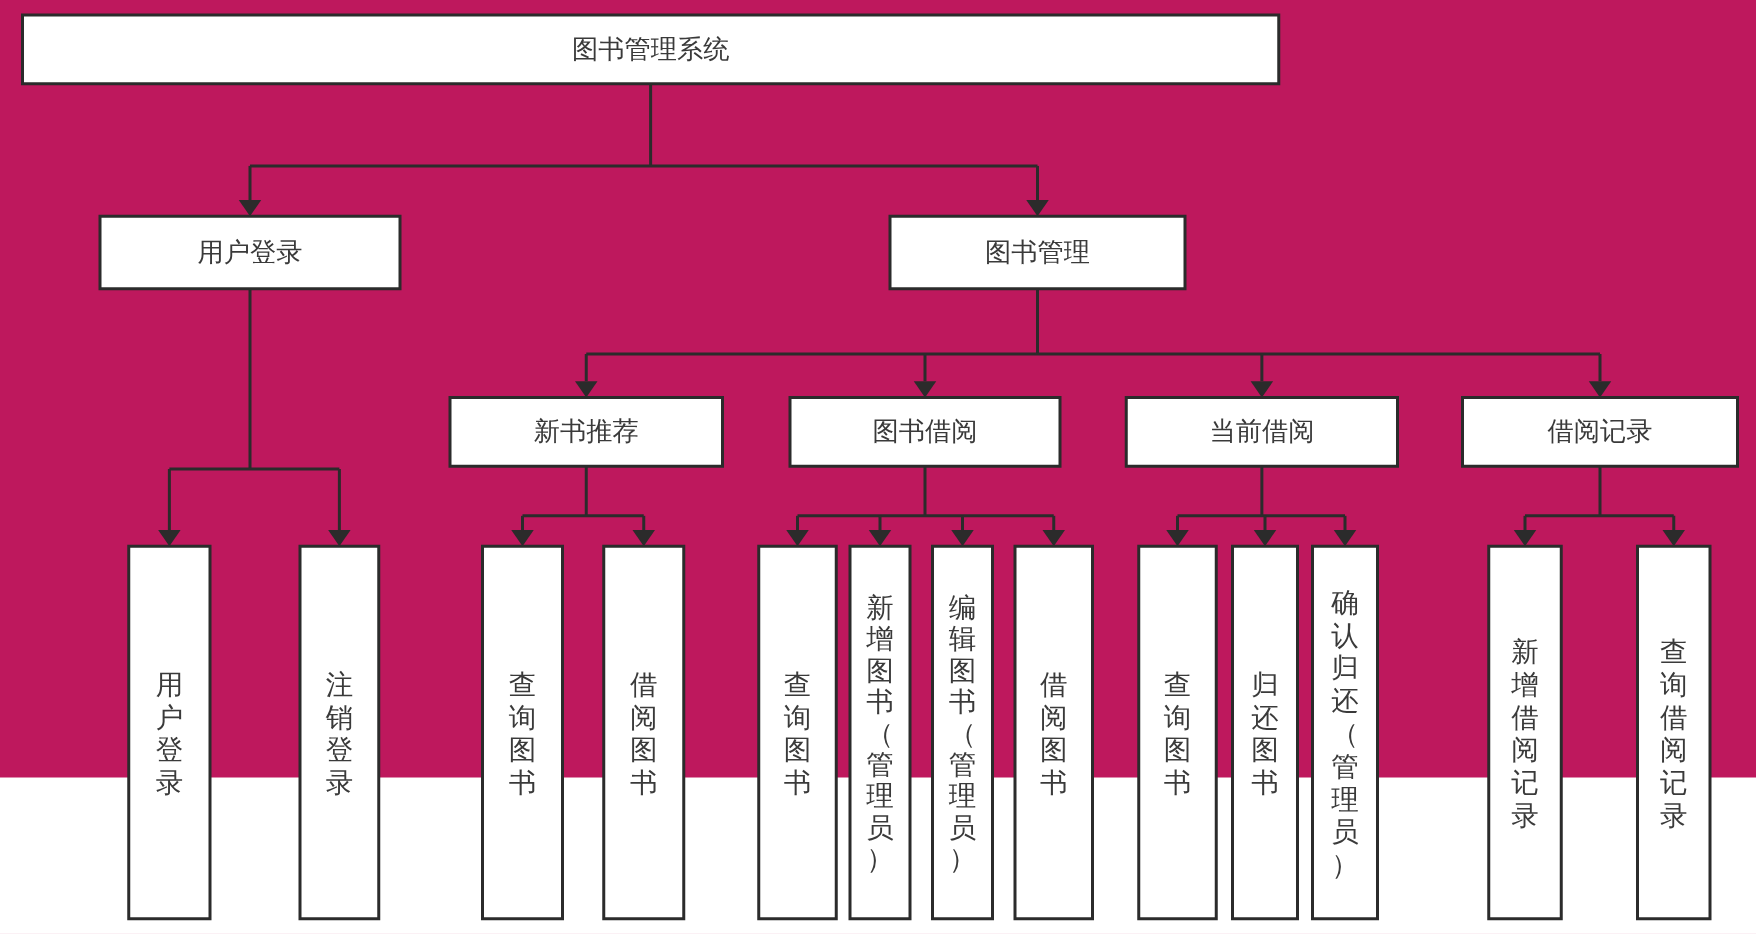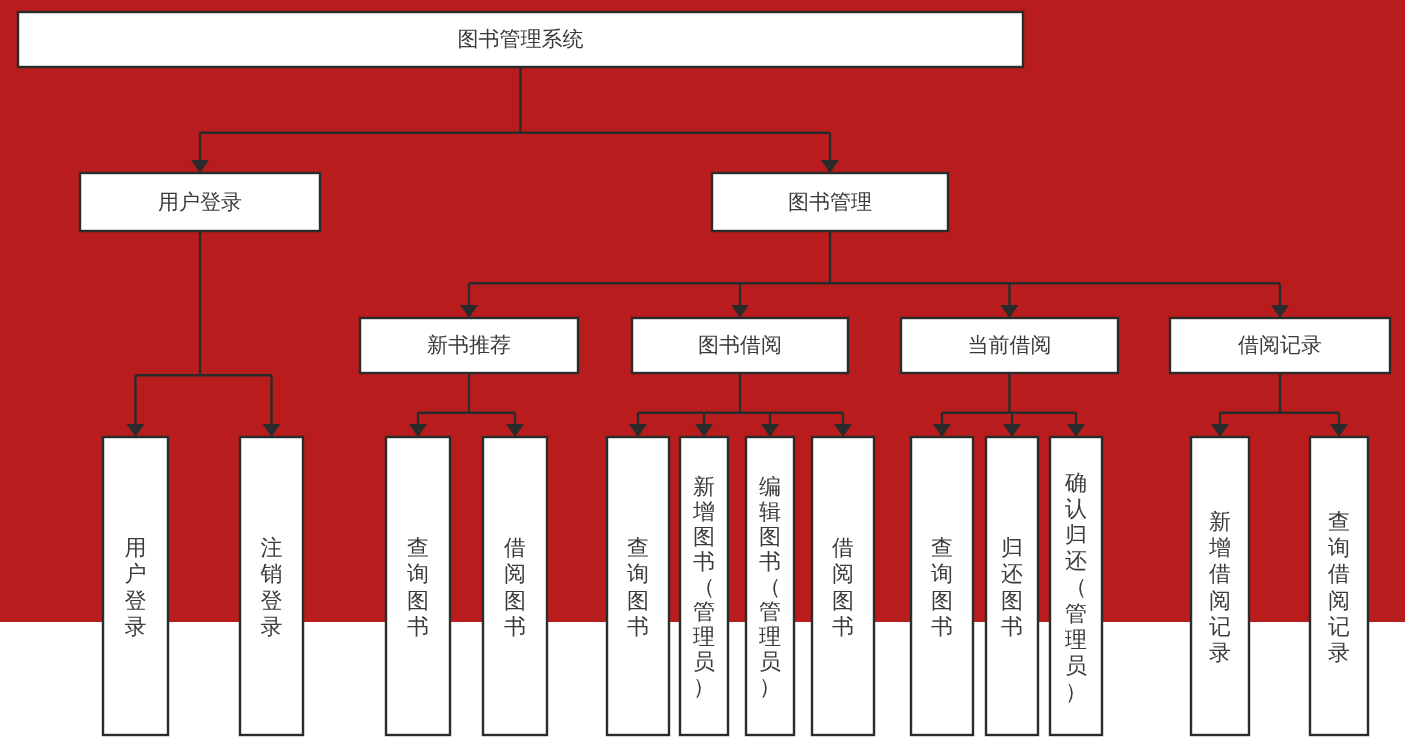--- a/index.html
+++ b/index.html
@@ -12,21 +12,21 @@
     width: 1405px;
     height: 747px;
     font-family: "Liberation Sans", "DejaVu Sans", sans-serif;
     overflow: hidden;
     position: relative;
   }
   #diagram-root {
     position: relative;
     width: 1405px;
     height: 622px;
-    background: #b91c1c;
+    background: #be185d;
   }
   svg#tree-svg {
     position: absolute;
     left: 0;
     top: 0;
     width: 1405px;
     height: 747px;
     display: block;
   }
   .node-box {

